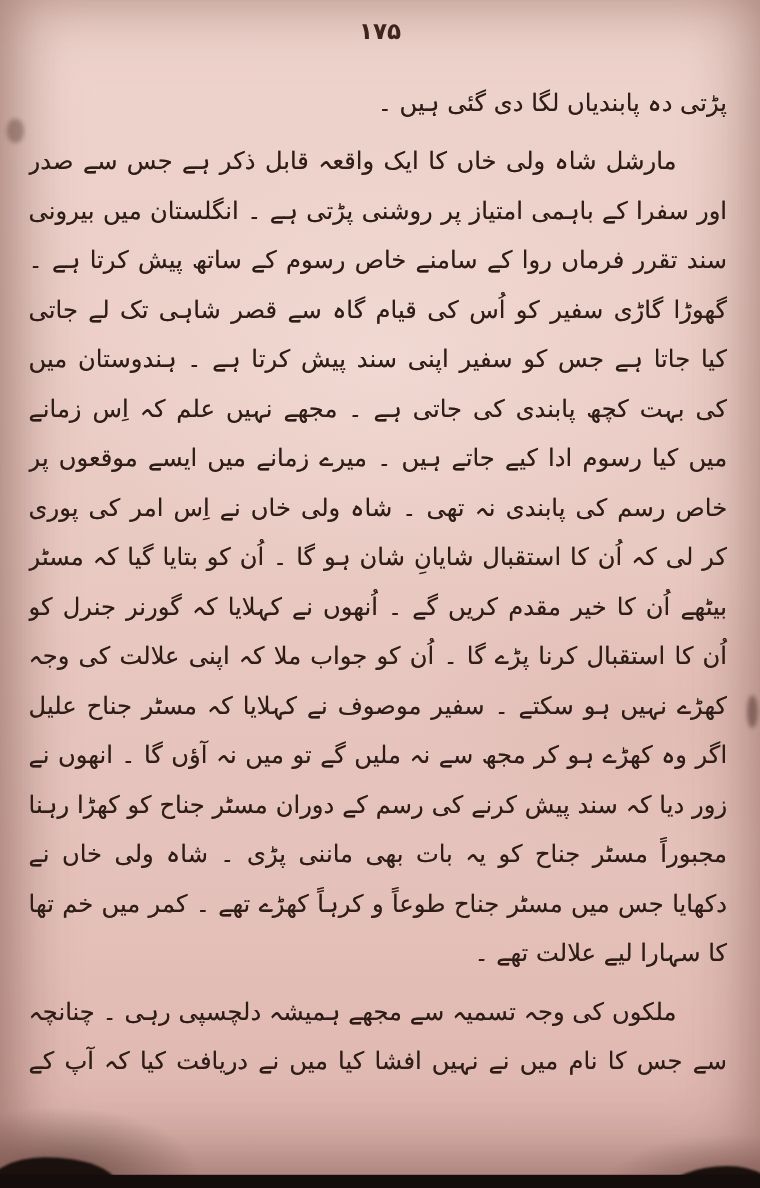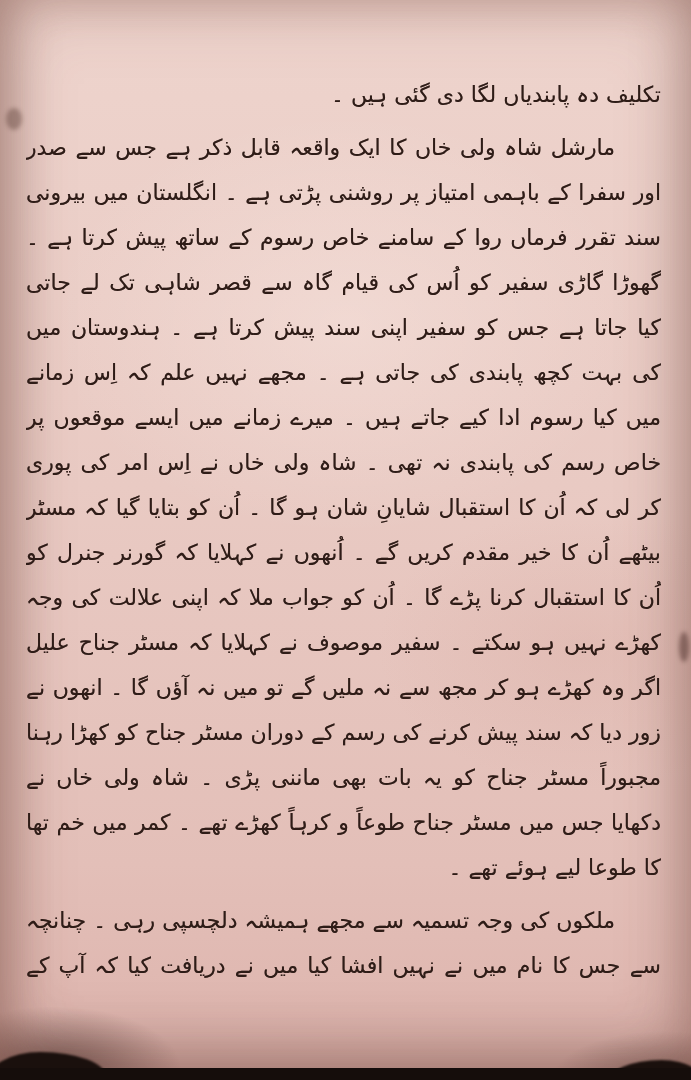--- a/index.html
+++ b/index.html
@@ -66,43 +66,44 @@
   .corner-blob-right{
     position:absolute;right:-16px;bottom:-8px;width:100px;height:28px;
     background:#1a100d;border-radius:60% 50% 0 40% / 90% 100% 0 0;
     filter:blur(1px);
   }
 </style>
 </head>
 <body>
 
 <div class="page">
+  <div class="page-number">۱۷۵</div>
 
   <div class="text-block">
       <div class="paragraph">
-        <div class="line last">تکلیف دہ پابندیاں لگا دی گئی ہیں ۔</div>
+        <div class="line last">پڑتی دہ پابندیاں لگا دی گئی ہیں ۔</div>
       </div>
       <div class="paragraph">
         <div class="line indent">مارشل شاہ ولی خاں کا ایک واقعہ قابل ذکر ہے جس سے صدر حکومت</div>
         <div class="line">اور سفرا کے باہمی امتیاز پر روشنی پڑتی ہے ۔ انگلستان میں بیرونی سفرا اپنی</div>
         <div class="line">سند تقرر فرماں روا کے سامنے خاص رسوم کے ساتھ پیش کرتا ہے ۔ ایک خاص</div>
         <div class="line">گھوڑا گاڑی سفیر کو اُس کی قیام گاہ سے قصر شاہی تک لے جاتی ہے ۔ گارڈ</div>
         <div class="line">کیا جاتا ہے جس کو سفیر اپنی سند پیش کرتا ہے ۔ ہندوستان میں ہنوز اس رسم</div>
         <div class="line">کی بہت کچھ پابندی کی جاتی ہے ۔ مجھے نہیں علم کہ اِس زمانے میں پاکستان</div>
         <div class="line">میں کیا رسوم ادا کیے جاتے ہیں ۔ میرے زمانے میں ایسے موقعوں پر جیسی</div>
         <div class="line">خاص رسم کی پابندی نہ تھی ۔ شاہ ولی خاں نے اِس امر کی پوری کوشش</div>
         <div class="line">کر لی کہ اُن کا استقبال شایانِ شان ہو گا ۔ اُن کو بتایا گیا کہ مسٹر جناح بیٹھے</div>
         <div class="line">بیٹھے اُن کا خیر مقدم کریں گے ۔ اُنھوں نے کہلایا کہ گورنر جنرل کو کھڑے ہو کر</div>
         <div class="line">اُن کا استقبال کرنا پڑے گا ۔ اُن کو جواب ملا کہ اپنی علالت کی وجہ سے مسٹر جناح</div>
         <div class="line">کھڑے نہیں ہو سکتے ۔ سفیر موصوف نے کہلایا کہ مسٹر جناح علیل ہوں یا تندرست</div>
         <div class="line">اگر وہ کھڑے ہو کر مجھ سے نہ ملیں گے تو میں نہ آؤں گا ۔ انھوں نے اس پر بھی</div>
         <div class="line">زور دیا کہ سند پیش کرنے کی رسم کے دوران مسٹر جناح کو کھڑا رہنا پڑے گا ۔</div>
         <div class="line">مجبوراً مسٹر جناح کو یہ بات بھی ماننی پڑی ۔ شاہ ولی خاں نے مجھے ایک فوٹو</div>
         <div class="line">دکھایا جس میں مسٹر جناح طوعاً و کرہاً کھڑے تھے ۔ کمر میں خم تھا اور کسی چیز</div>
-        <div class="line last">کا طوعا لیے ہوئے تھے ۔</div>
+        <div class="line last">کا سہارا لیے علالت تھے ۔</div>
       </div>
       <div class="paragraph">
         <div class="line indent">ملکوں کی وجہ تسمیہ سے مجھے ہمیشہ دلچسپی رہی ۔ چنانچہ اُس فاضل افسر</div>
         <div class="line">سے جس کا نام میں نے نہیں افشا کیا میں نے دریافت کیا کہ آپ کے ملک کا نام</div>
       </div>
     </div>
 
   <div class="smudge smudge-a"></div>
   <div class="smudge smudge-b"></div>
 

